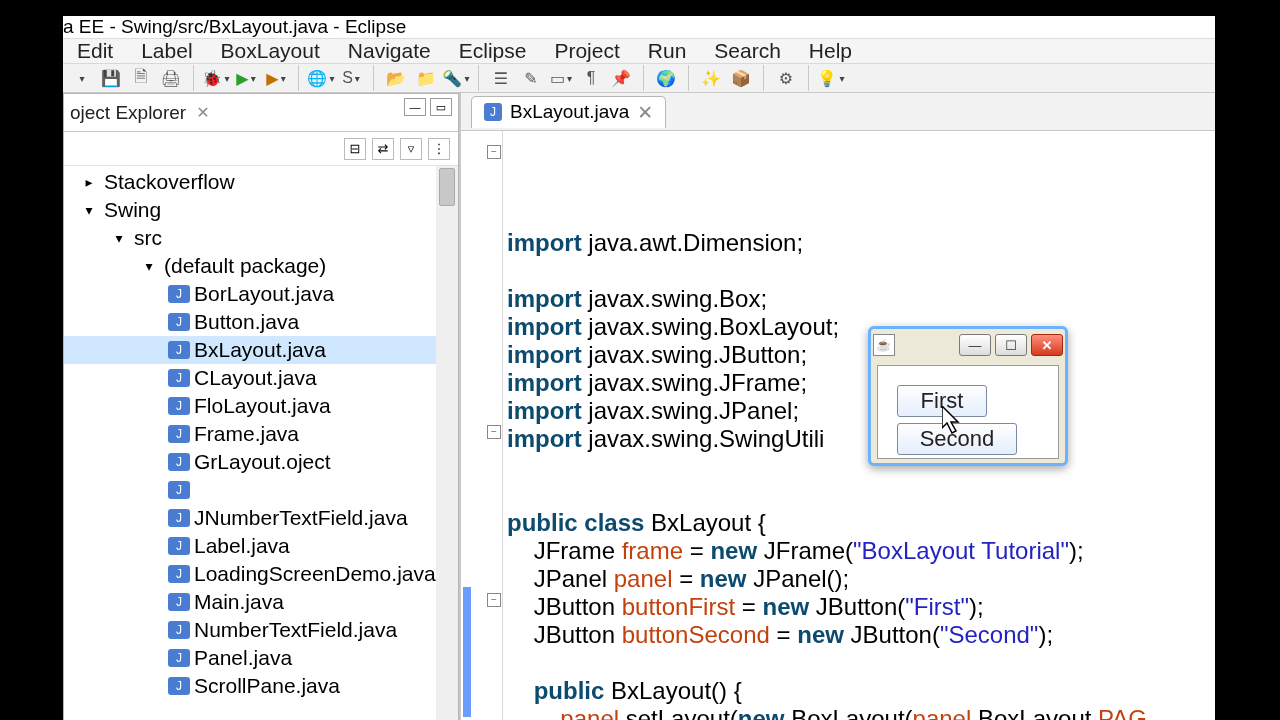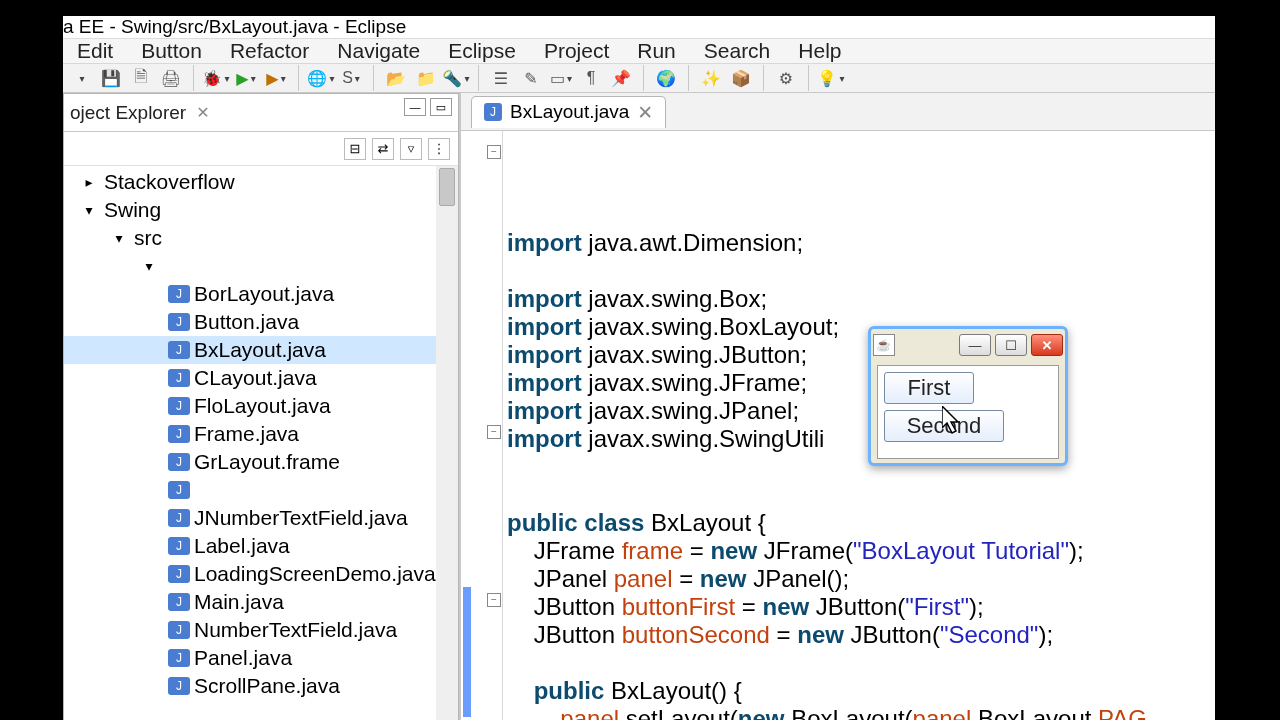--- a/index.html
+++ b/index.html
@@ -73,38 +73,38 @@
   box-shadow:0 3px 10px rgba(0,0,0,.35); z-index:5; }
 .swing .sw-top { height:32px; display:flex; align-items:center; justify-content:flex-start;
   padding:0 2px; gap:4px; }
 .swing .sw-ico { width:22px; height:22px; background:#fff; border:1px solid #888;
   display:flex; align-items:center; justify-content:center; font-size:12px; color:#a56; margin-right:auto;}
 .swing .sw-btn { width:32px; height:22px; border:1px solid #7a7a7a; border-radius:3px;
   background:linear-gradient(#fff,#dcdcdc); display:flex; align-items:center; justify-content:center;
   font-size:13px; color:#333; }
 .swing .sw-btn.close { background:linear-gradient(#ff8f7a,#d63a1f); border-color:#9f2a10; color:#fff; font-weight:bold;}
 .swing .sw-body { margin:4px 6px 6px 6px; height:94px; background:#fff; border:1px solid #9a9a9a;
-  padding:6px;}
+  padding:19px;}
 .swing .jbtn { background:linear-gradient(#fefefe,#e5eefc); border:1px solid #7a8aa0;
   border-radius:3px; font-size:22px; color:#222; padding:2px 14px; display:block; }
 .swing .jbtn.first { width:90px; }
 .swing .jbtn.second { width:120px; margin-top:6px;}
 .cursor { position:absolute; left:942px; top:406px; z-index:6; pointer-events:none;}
 </style>
 </head>
 <body>
 
 <div class="eclipse">
 
   <div class="titlebar">a EE - Swing/src/BxLayout.java - Eclipse</div>
 
   <div class="menubar">
     <span>Edit</span>
-    <span>Button</span>
-    <span>Refactor</span>
+    <span>Label</span>
+    <span>BoxLayout</span>
     <span>Navigate</span>
     <span>Eclipse</span>
     <span>Project</span>
     <span>Run</span>
     <span>Search</span>
     <span>Help</span>
   </div>
 
   <div class="toolbar">
     <div class="tbtn drop"></div>
@@ -164,20 +164,21 @@
           <div class="item" style="padding-left: 14px;">
             <span class="ico">▾</span>
             <span>Swing</span>
           </div>
           <div class="item" style="padding-left: 44px;">
             <span class="ico">▾</span>
             <span>src</span>
           </div>
           <div class="item" style="padding-left: 74px;">
             <span class="ico">▾</span>
+            <span>(default package)</span>
           </div>
           <div class="item" style="padding-left: 104px;">
             <span class="ico" style="background: rgb(74, 125, 209); color: rgb(255, 255, 255); border-radius: 3px; font-size: 12px;">J</span>
             <span>BorLayout.java</span>
           </div>
           <div class="item" style="padding-left: 104px;">
             <span class="ico" style="background: rgb(74, 125, 209); color: rgb(255, 255, 255); border-radius: 3px; font-size: 12px;">J</span>
             <span>Button.java</span>
           </div>
           <div class="item sel" style="padding-left: 104px;">
@@ -191,21 +192,21 @@
           <div class="item" style="padding-left: 104px;">
             <span class="ico" style="background: rgb(74, 125, 209); color: rgb(255, 255, 255); border-radius: 3px; font-size: 12px;">J</span>
             <span>FloLayout.java</span>
           </div>
           <div class="item" style="padding-left: 104px;">
             <span class="ico" style="background: rgb(74, 125, 209); color: rgb(255, 255, 255); border-radius: 3px; font-size: 12px;">J</span>
             <span>Frame.java</span>
           </div>
           <div class="item" style="padding-left: 104px;">
             <span class="ico" style="background: rgb(74, 125, 209); color: rgb(255, 255, 255); border-radius: 3px; font-size: 12px;">J</span>
-            <span>GrLayout.frame</span>
+            <span>GrLayout.oject</span>
           </div>
           <div class="item" style="padding-left: 104px;">
             <span class="ico" style="background: rgb(74, 125, 209); color: rgb(255, 255, 255); border-radius: 3px; font-size: 12px;">J</span>
           </div>
           <div class="item" style="padding-left: 104px;">
             <span class="ico" style="background: rgb(74, 125, 209); color: rgb(255, 255, 255); border-radius: 3px; font-size: 12px;">J</span>
             <span>JNumberTextField.java</span>
           </div>
           <div class="item" style="padding-left: 104px;">
             <span class="ico" style="background: rgb(74, 125, 209); color: rgb(255, 255, 255); border-radius: 3px; font-size: 12px;">J</span>

